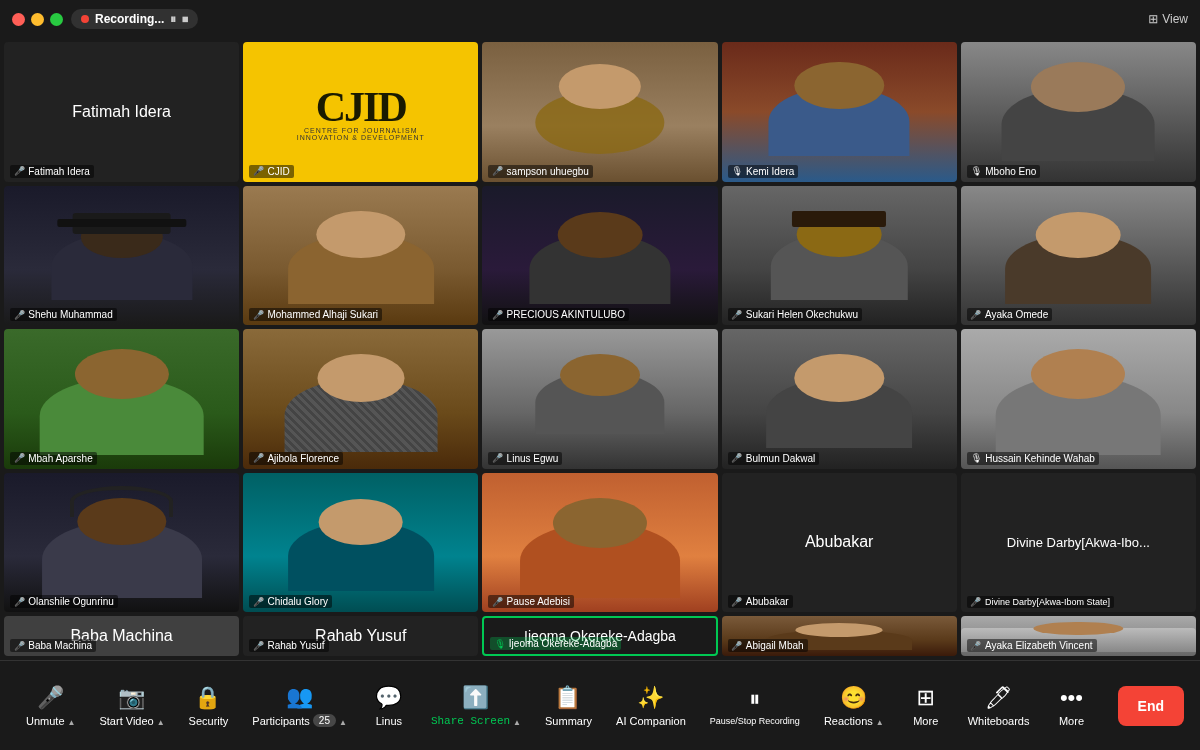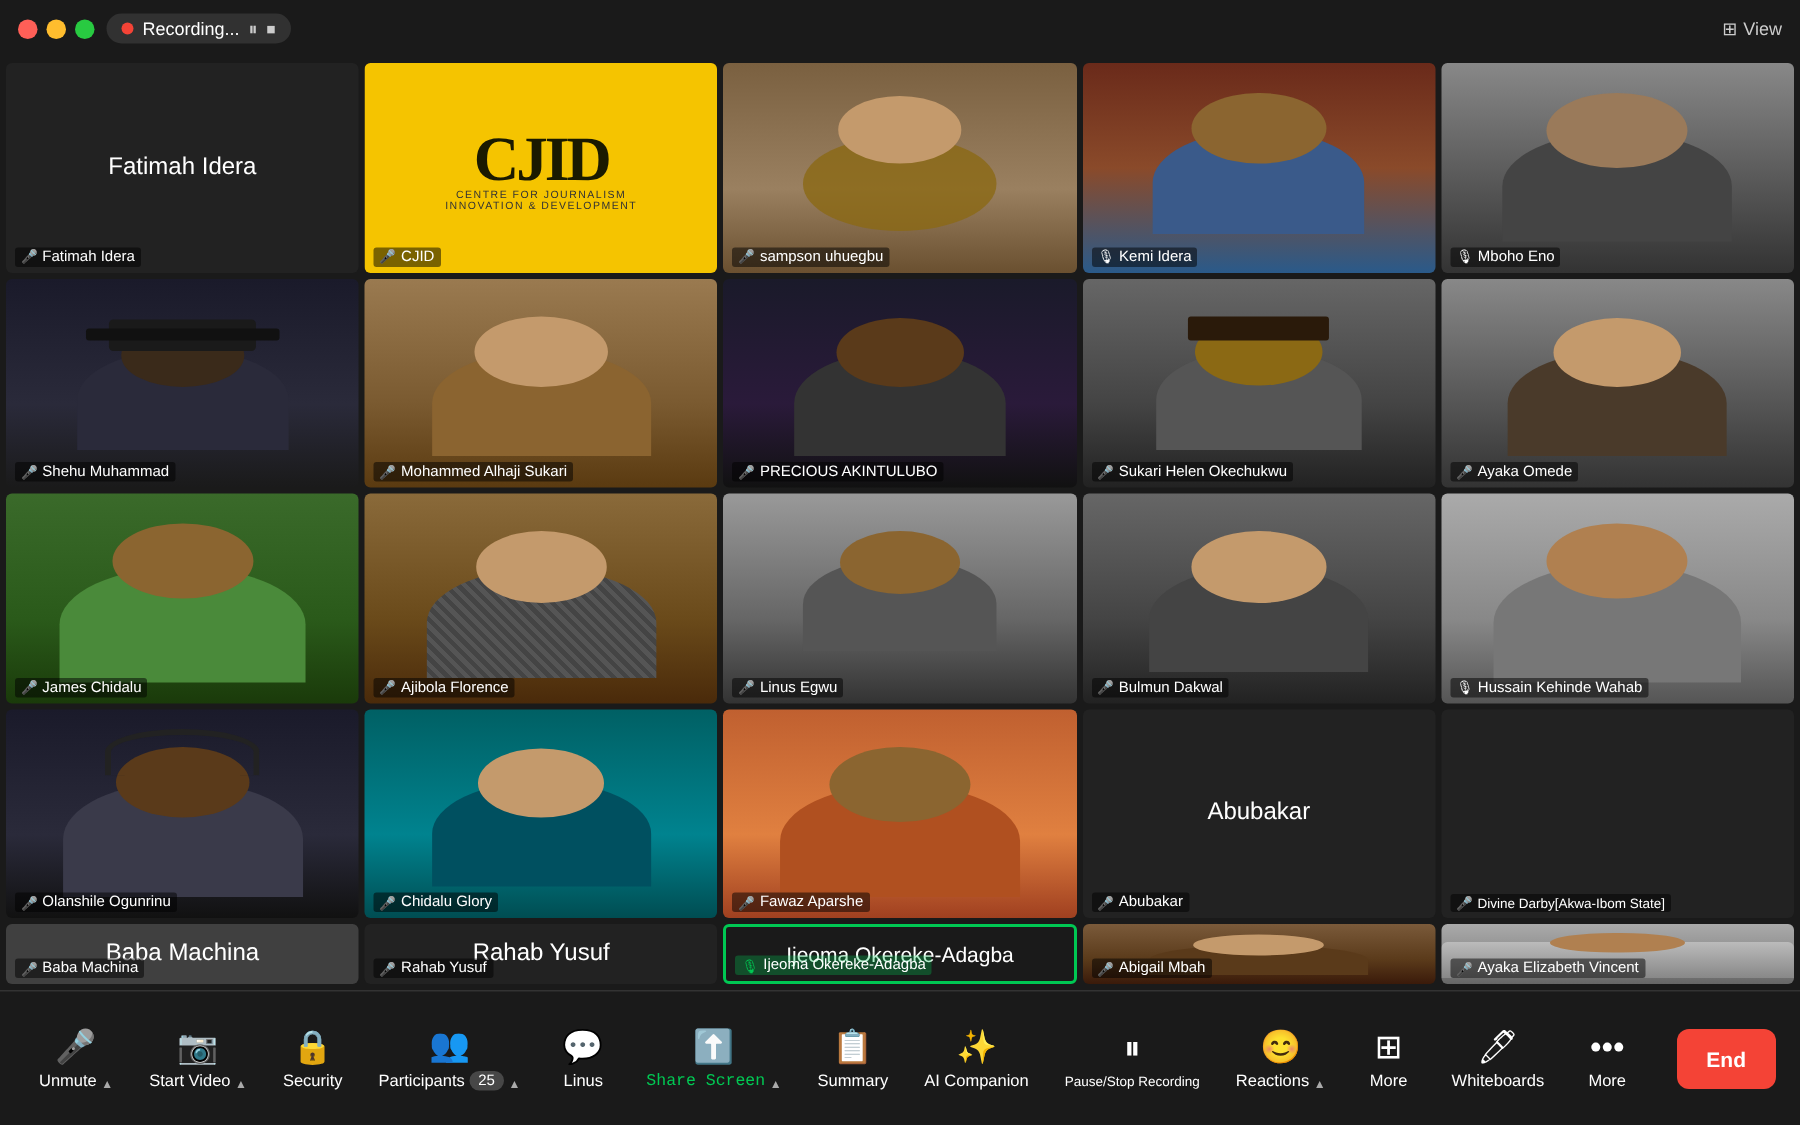--- a/index.html
+++ b/index.html
@@ -41,20 +41,21 @@
     .tl-red { background: #ff5f57; }
     .tl-yellow { background: #ffbd2e; }
     .tl-green { background: #28ca41; }
     .recording-badge {
       display: flex;
       align-items: center;
       gap: 6px;
       background: rgba(255,255,255,0.1);
       border-radius: 12px;
       padding: 3px 10px;
+      font-weight: bold;
     }
     .rec-dot {
       width: 8px; height: 8px;
       border-radius: 50%;
       background: #f44336;
     }
     .rec-text {
       color: #fff;
       font-size: 12px;
     }
@@ -368,21 +369,21 @@
       <span class="mic-icon-small">🎤</span>
       <span>Ayaka Omede</span>
     </div>
   </div>
 
   <div class="video-tile" style="background: linear-gradient(180deg, #3a6a2a 0%, #2a5a1a 60%, #1a3a0a 100%);">
     <div style="position:absolute; bottom:10%; left:50%; transform:translateX(-50%); width:70%; height:55%; border-radius:50% 50% 0 0; background:#4a8a3a;"></div>
     <div style="position:absolute; bottom:50%; left:50%; transform:translateX(-50%); width:40%; height:36%; border-radius:50%; background:#8B6530;"></div>
     <div class="participant-name">
       <span class="mic-icon-small">🎤</span>
-      <span>James Chidalu</span>
+      <span>Mbah Aparshe</span>
     </div>
   </div>
 
   <div class="video-tile" style="background: linear-gradient(180deg, #8a6a3a 0%, #6a4a1a 60%, #4a2a0a 100%);">
     <div style="position:absolute; bottom:12%; left:50%; transform:translateX(-50%); width:65%; height:52%; border-radius:50% 50% 0 0; background:repeating-linear-gradient(45deg, #555 0px, #555 3px, #444 3px, #444 6px);"></div>
     <div style="position:absolute; bottom:48%; left:50%; transform:translateX(-50%); width:37%; height:34%; border-radius:50%; background:#c49a6c;"></div>
     <div class="participant-name">
       <span class="mic-icon-small">🎤</span>
       <span>Ajibola Florence</span>
     </div>
@@ -432,33 +433,34 @@
       <span class="mic-icon-small">🎤</span>
       <span>Chidalu Glory</span>
     </div>
   </div>
 
   <div class="video-tile" style="background: linear-gradient(180deg, #c06030 0%, #e08040 60%, #a04020 100%);">
     <div style="position:absolute; bottom:10%; left:50%; transform:translateX(-50%); width:68%; height:54%; border-radius:50% 50% 0 0; background:#b05020;"></div>
     <div style="position:absolute; bottom:46%; left:50%; transform:translateX(-50%); width:40%; height:36%; border-radius:50%; background:#8B6530;"></div>
     <div class="participant-name">
       <span class="mic-icon-small">🎤</span>
-      <span>Fawaz Aparshe</span>
+      <span>Pause Adebisi</span>
     </div>
   </div>
 
   <div class="video-tile" style="background:#222;">
     <span class="name-only">Abubakar</span>
     <div class="participant-name">
       <span class="mic-icon-small">🎤</span>
       <span>Abubakar</span>
     </div>
   </div>
 
   <div class="video-tile" style="background:#222;">
+    <span class="name-only" style="font-size:13px;">Divine Darby[Akwa-Ibo...</span>
     <div class="participant-name">
       <span class="mic-icon-small">🎤</span>
       <span style="font-size:9px;">Divine Darby[Akwa-Ibom State]</span>
     </div>
   </div>
 
   <div class="video-tile" style="background:#404040;">
     <span class="name-only">Baba Machina</span>
     <div class="participant-name">
       <span class="mic-icon-small">🎤</span>

